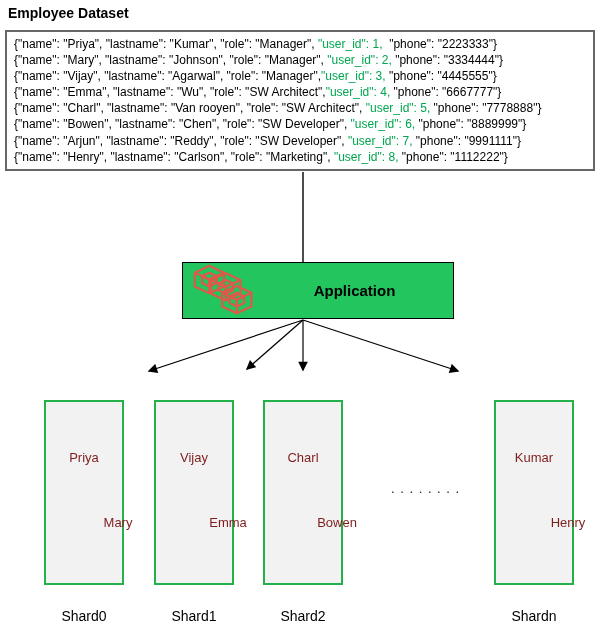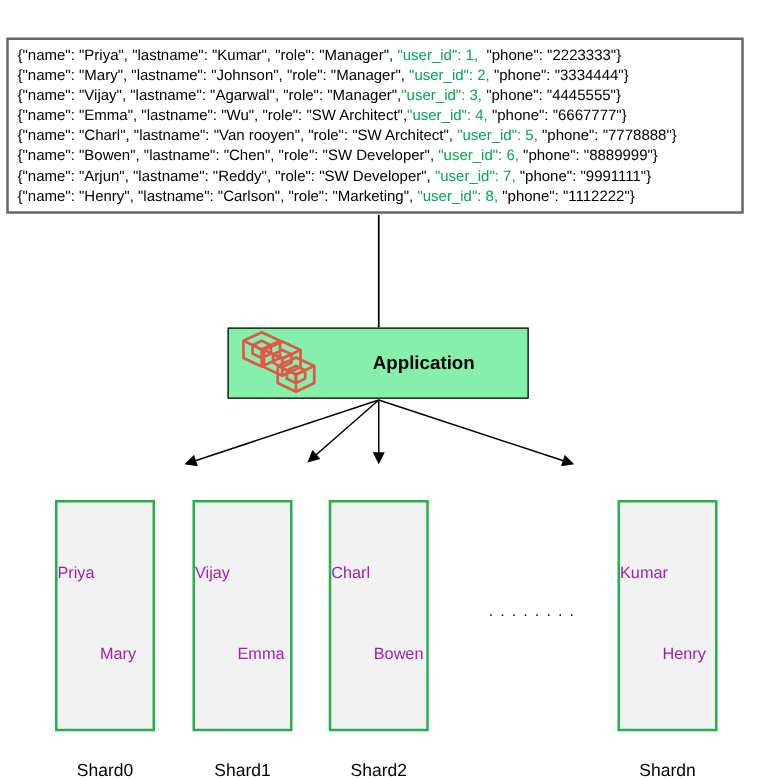--- a/index.html
+++ b/index.html
@@ -23,48 +23,49 @@
     position:absolute;left:0;top:0;z-index:1;
   }
   .shardkey-box{
     position:absolute;left:240px;top:203px;width:126px;height:27px;
     box-sizing:border-box;border:2px solid var(--shardkey-border);
     background:#fff;z-index:2;display:flex;align-items:center;justify-content:center;
     font-size:13px;white-space:pre;
   }
   .shardkey-box .green{color:var(--green);}
   .app-box{
-    position:absolute;left:182px;top:262px;width:241px;height:57px;
-    box-sizing:border-box;border:1px solid #000;background:#86efac;z-index:2;
+    position:absolute;left:182px;top:262px;width:272px;height:57px;
+    box-sizing:border-box;border:1px solid #000;background:#22c55e;z-index:2;
     display:flex;align-items:center;
   }
   .app-icon{margin-left:9px;flex:0 0 auto;}
   .app-label{flex:1;text-align:center;font-weight:bold;font-size:15px;}
   .shard-box{
     position:absolute;top:400px;width:80px;height:185px;box-sizing:border-box;
     border:2px solid var(--green-border);background:var(--shard-fill);z-index:2;
   }
   .shard-name{
-    position:absolute;left:0;width:100%;font-size:13px;color:#a21caf;
+    position:absolute;left:0;width:100%;text-align:center;font-size:13px;color:#7f1d1d;
   }
   .shard-name.n1{top:48px;}
   .shard-name.n2{top:113px;padding-left:34px;}
   .shard-label{
     position:absolute;top:596px;width:80px;text-align:center;font-size:14px;z-index:2;margin-top:12px;
   }
   .dots{
     position:absolute;left:391px;top:481px;font-size:13px;letter-spacing:1px;
     color:#1a1a1a;z-index:2;white-space:pre;
   }
 </style>
 </head>
 <body>
 
 <div id="stage">
 
+  <div class="title">Employee Dataset</div>
 
   <div class="dataset-box">
     <div>
         <div class="record-line"><span>{"name": "Priya", "lastname": "Kumar", "role": "Manager", </span><span class="green">"user_id": 1,</span><span>  "phone": "2223333"}</span></div>
         <div class="record-line"><span>{"name": "Mary", "lastname": "Johnson", "role": "Manager", </span><span class="green">"user_id": 2,</span><span> "phone": "3334444"}</span></div>
         <div class="record-line"><span>{"name": "Vijay", "lastname": "Agarwal", "role": "Manager",</span><span class="green">"user_id": 3,</span><span> "phone": "4445555"}</span></div>
         <div class="record-line"><span>{"name": "Emma", "lastname": "Wu", "role": "SW Architect",</span><span class="green">"user_id": 4,</span><span> "phone": "6667777"}</span></div>
         <div class="record-line"><span>{"name": "Charl", "lastname": "Van rooyen", "role": "SW Architect", </span><span class="green">"user_id": 5,</span><span> "phone": "7778888"}</span></div>
         <div class="record-line"><span>{"name": "Bowen", "lastname": "Chen", "role": "SW Developer", </span><span class="green">"user_id": 6,</span><span> "phone": "8889999"}</span></div>
         <div class="record-line"><span>{"name": "Arjun", "lastname": "Reddy", "role": "SW Developer", </span><span class="green">"user_id": 7,</span><span> "phone": "9991111"}</span></div>

